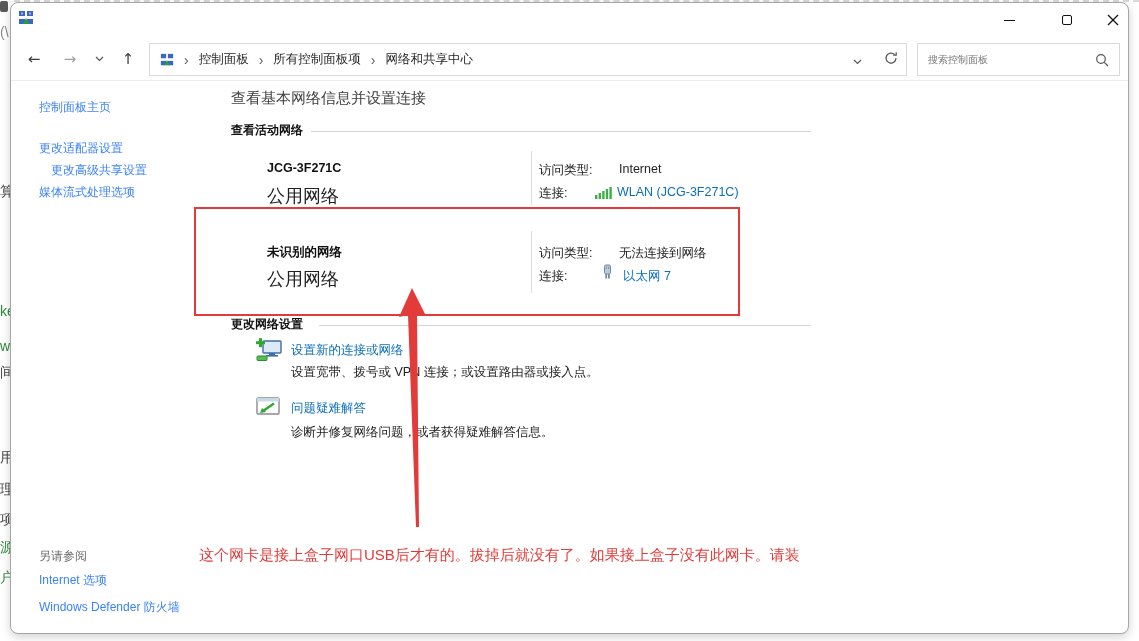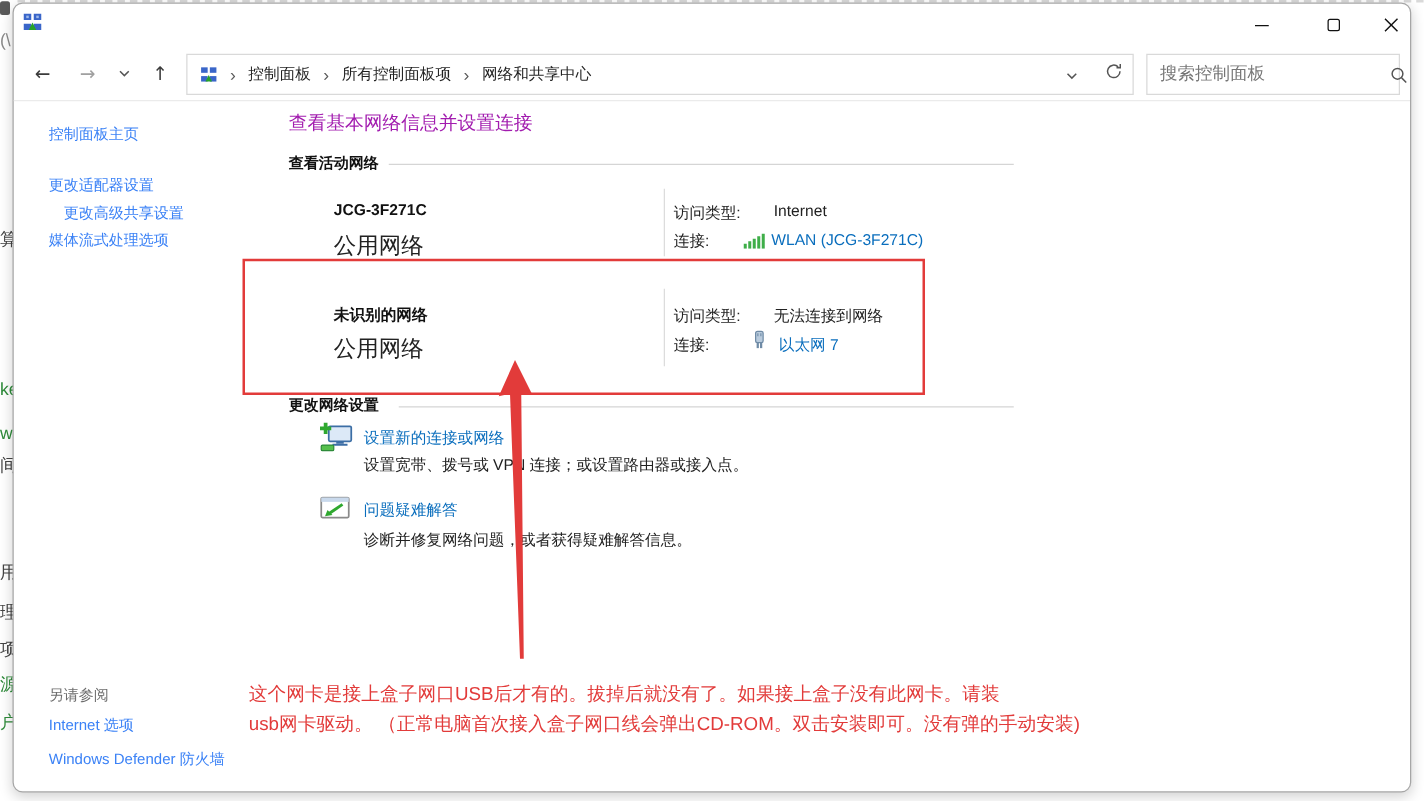--- a/index.html
+++ b/index.html
@@ -33,29 +33,29 @@
                justify-content:center; font-family:"DejaVu Sans",sans-serif; font-size:15px; color:#3b3b3b; }
   .nav-arrow.dim { color:#a0a0a0; }
   .addr-box { position:absolute; left:138px; top:6px; width:758px; height:33px;
               border:1px solid #d9d9d9; display:flex; align-items:center; }
   .addr-box .crumb { font-size:12.5px; color:#1f1f1f; padding:0 4px; white-space:nowrap; }
   .addr-box .chev { font-size:14px; color:#5a5a5a; padding:0 6px; }
   .addr-right { position:absolute; right:8px; top:0; height:31px; display:flex; align-items:center; gap:22px; }
   .search-box { position:absolute; left:906px; top:6px; width:203px; height:33px;
                 border:1px solid #d9d9d9; display:flex; align-items:center; }
   .search-box input { border:none; outline:none; flex:1; height:100%; padding:0 6px 0 10px;
-                      font-size:14px; font-family:Liberation Serif, serif; color:#000000; background:transparent; }
+                      font-size:10px; font-family:Liberation Serif, serif; color:#000000; background:transparent; }
   .search-box input::placeholder { color:#767676; }
 
   
   .side-link { position:absolute; left:28px; font-size:12px; color:#3b82f6; white-space:nowrap; cursor:pointer; }
   .side-head { position:absolute; left:28px; font-size:12px; color:#6d6d6d; white-space:nowrap; }
 
   
-  .page-title { position:absolute; left:220px; top:86px; font-size:15px; color:#a21caf; white-space:nowrap; }
+  .page-title { position:absolute; left:220px; top:86px; font-size:15px; color:#404040; white-space:nowrap; }
   .sect-head { position:absolute; font-size:12px; font-weight:bold; color:#111; white-space:nowrap; }
   .sect-line { position:absolute; height:0; border-top:1px solid #d5d5d5; }
   .net-name { position:absolute; font-size:12.5px; font-weight:bold; color:#111; white-space:nowrap; }
   .net-sub  { position:absolute; font-size:18px; color:#222; white-space:nowrap; }
   .net-label{ position:absolute; font-size:12.5px; color:#222; white-space:nowrap; }
   .net-val  { position:absolute; font-size:12.5px; color:#222; white-space:nowrap; }
   .link { color:#0a6ebd; cursor:pointer; }
   .vdiv { position:absolute; width:0; border-left:1px solid #dcdcdc; }
 
   .task-title { position:absolute; font-size:12.5px; color:#0a6ebd; white-space:nowrap; cursor:pointer; }
@@ -242,15 +242,14 @@
     <div class="task-title" style="left:280px; top:397px;">问题疑难解答</div>
     <div class="task-desc" style="left:280px; top:421px;">诊断并修复网络问题，或者获得疑难解答信息。</div>
 
   </div>
 
   <div class="red-rect"></div>
   <svg class="anno-svg">
     <polygon points="412,288 399,317 408,315 416,527 419,527 417,315 426,316" fill="#e23b3a"></polygon>
   </svg>
   <div class="red-note" style="left:199px; top:546px;">这个网卡是接上盒子网口USB后才有的。拔掉后就没有了。如果接上盒子没有此网卡。请装</div>
-  <div class="red-note" style="left:199px; top:570px;">usb网卡驱动。 （正常电脑首次接入盒子网口线会弹出CD-ROM。双击安装即可。没有弹的手动安装)</div>
 
 </div>
 
 </body></html>

